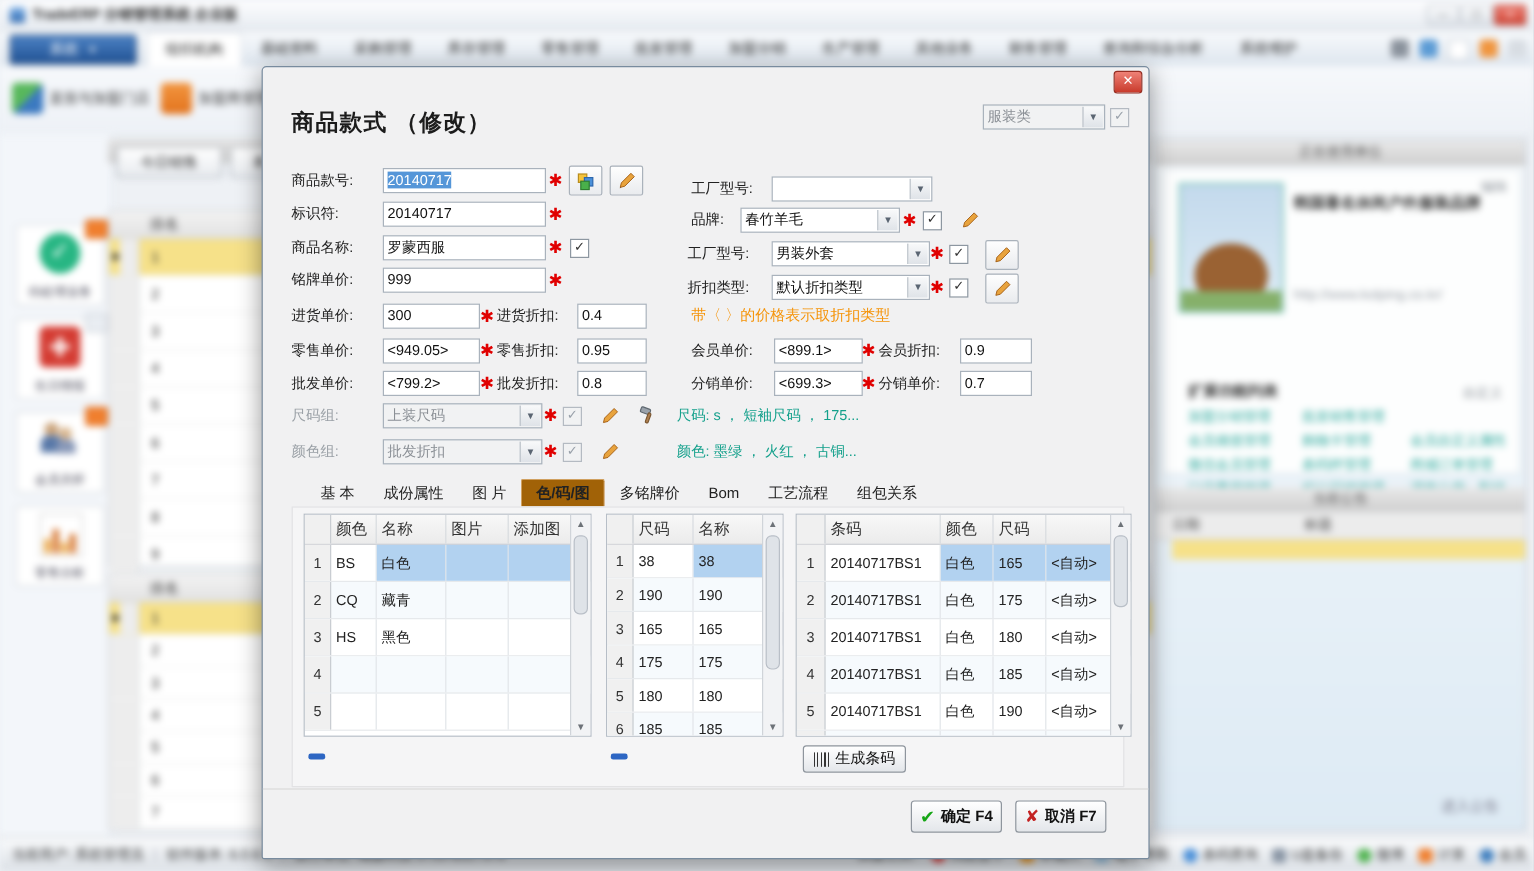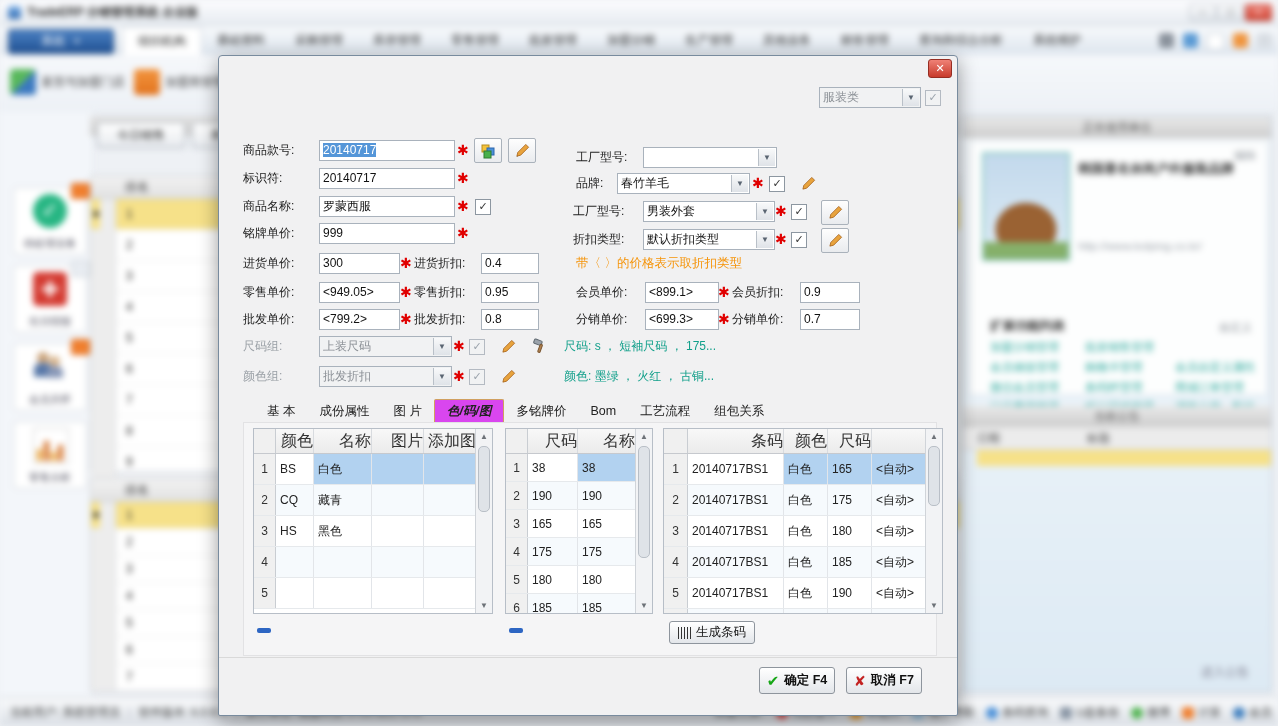--- a/index.html
+++ b/index.html
@@ -111,26 +111,26 @@
   .chk{position:absolute;width:14px;height:14px;border:1px solid #8d97a1;background:#fff;
     font-size:11px;font-weight:bold;color:#333;text-align:center;line-height:13px;}
   .chk.dis{background:#f1f2f3;color:#9aa2ab;border-color:#b4bac2;}
   .iconbtn{position:absolute;width:26px;height:23px;border:1px solid #aab2bb;border-radius:2px;
     background:linear-gradient(#fefefe,#e9ebee);display:flex;align-items:center;justify-content:center;}
   .plain-ico{position:absolute;width:18px;height:18px;display:flex;align-items:center;justify-content:center;}
   .teal{position:absolute;font-size:12px;color:#13a08b;white-space:nowrap;line-height:21px;}
   .note{position:absolute;font-size:12.5px;color:#f5940a;white-space:nowrap;line-height:21px;}
   .dtabs{position:absolute;left:36px;top:343px;height:23px;display:flex;align-items:flex-end;}
   .dtab{height:22px;line-height:22px;padding:0 12px;font-size:12.5px;color:#222;white-space:nowrap;}
-  .dtab.active{background:#d946ef;border:1px solid #d0a060;border-bottom:none;border-radius:2px 2px 0 0;font-weight:bold;font-style:italic;}
+  .dtab.active{background:#a16207;border:1px solid #d0a060;border-bottom:none;border-radius:2px 2px 0 0;font-weight:bold;}
   .tabpanel{position:absolute;left:24px;top:366px;width:692px;height:232px;background:#f5f5f6;border:1px solid #e2e2e4;}
   .grid{position:absolute;background:#fff;border:1px solid #b7bec7;overflow:hidden;box-sizing:border-box;}
   .ghead{display:flex;height:24px;background:linear-gradient(#f8f8f8,#ebebeb);border-bottom:1px solid #c6c9ce;}
-  .gc{flex:none;font-size:16px;color:#333;padding-left:4px;line-height:23px;border-right:1px solid #d8dbdf;
-     overflow:hidden;white-space:nowrap;box-sizing:border-box;text-align:right;}
+  .gc{flex:none;font-size:13px;color:#333;padding-left:4px;line-height:23px;border-right:1px solid #d8dbdf;
+     overflow:hidden;white-space:nowrap;box-sizing:border-box;}
   .grow{display:flex;border-bottom:1px solid #e6e9ec;}
   .grow.alt{background:#f6fafd;}
   .gcell{flex:none;font-size:12px;color:#222;padding-left:4px;border-right:1px solid #e2e5e9;
      overflow:hidden;white-space:nowrap;display:flex;align-items:center;box-sizing:border-box;}
   .gnum{background:#f0f0f0;color:#333;justify-content:center;padding-left:0;border-right:1px solid #c9cdd2;}
   .sel{background:#b2d2f0;}
   .vscroll{position:absolute;top:0;right:0;bottom:0;width:16px;background:#f2f3f5;border-left:1px solid #d0d4d9;}
   .va{position:absolute;left:0;right:0;height:15px;font-size:8px;color:#6d7278;text-align:center;line-height:15px;}
   .vthumb{position:absolute;left:2px;right:2px;border-radius:5px;background:#dfe3e8;border:1px solid #b9bfc7;}
   .minusbtn{position:absolute;width:14px;height:5px;border-radius:2px;background:#2d66c3;}
@@ -375,20 +375,21 @@
         <span class="sb-tool">
             <span class="sb-ic" style="background:#3f7fbf;border-radius:50%"></span>
             <span>会员</span>
           </span>
       </div>
     </div>
   </div>
 
   <div class="dialog">
     <div class="dlg-close">✕</div>
+    <div class="dlg-heading">商品款式 （修改）</div>
 
     <div class="inp dis" style="left:600px;top:31px;width:94px">
       <span>服装类</span>
       <span class="ddl-arrow">▼</span>
     </div>
     <div class="chk dis" style="left:706px;top:34px">✓</div>
 
     <div class="lbl" style="left:24px;top:84px">商品款号:</div>
     <div class="inp" style="left:100px;top:84px;width:128px"><span class="seltxt">20140717</span></div>
     <div class="req" style="left:238px;top:84px">✱</div>

